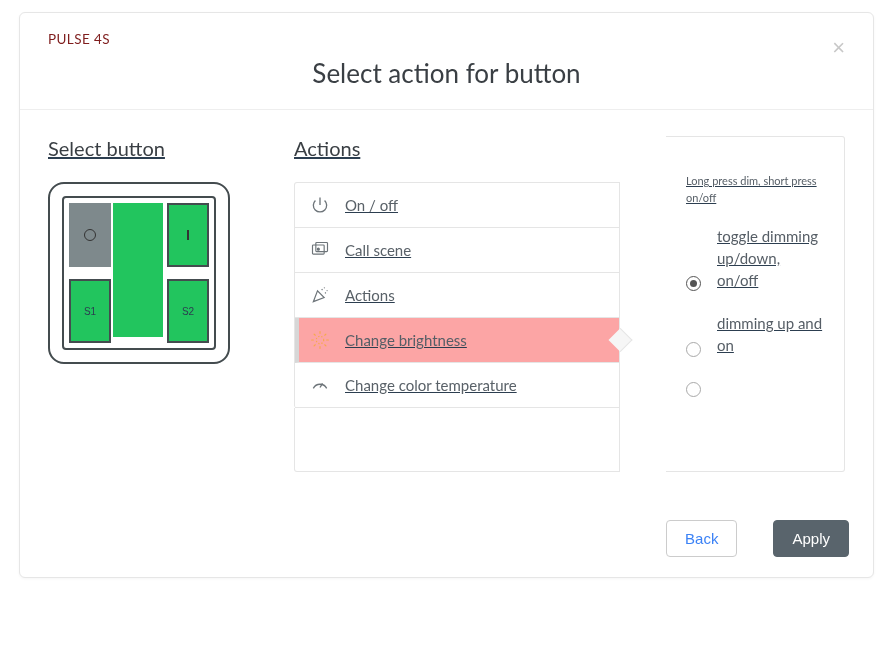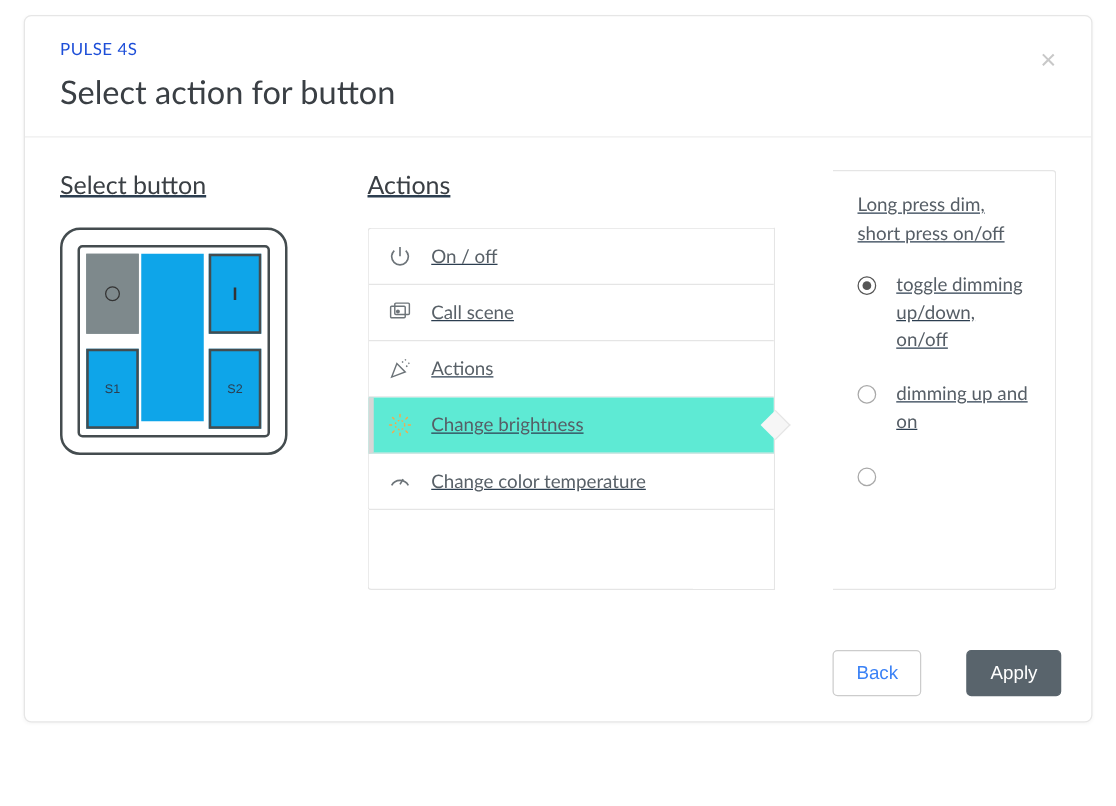--- a/index.html
+++ b/index.html
@@ -20,27 +20,28 @@
     overflow: hidden;
   }
   .modal-header {
     padding: 18px 28px 20px 28px;
     border-bottom: 1px solid #eee;
     position: relative;
   }
   .modal-eyebrow {
     font-size: 13.5px;
     letter-spacing: 0.4px;
-    color: #1d4ed8;
+    color: #7f1d1d;
     margin-bottom: 10px;
   }
   .modal-title {
     font-size: 26px;
     font-weight: 400;
     color: #3a3f44;
+    text-align: center;
   }
   .modal-close {
     position: absolute;
     top: 20px;
     right: 24px;
     color: #c8c8c8;
     font-size: 22px;
     line-height: 1;
     cursor: pointer;
     background:none;
@@ -82,21 +83,21 @@
     top:10px; left:50%;
     transform:translateX(-50%);
     width:3px;height:3px;background:#d9534f;border-radius:50%;
   }
   .pad {
     position:absolute;
     border:2px solid #444c4f;
     font-size:10px;
     font-family: Arial, sans-serif;
     display:flex;align-items:center;justify-content:center;
-    background:#0ea5e9;
+    background:#22c55e;
   }
   .pad.tl { left:5px;  top:5px;   width:42px; height:64px; background:#7e898c; border-color:#7e898c; color:#333;}
   .pad.tr { right:5px; top:5px;   width:42px; height:64px; }
   .pad.bl { left:5px;  bottom:5px;width:42px; height:64px; }
   .pad.br { right:5px; bottom:5px;width:42px; height:64px; }
   .pad.mid{ left:49px; top:5px;   width:50px; height:134px; border:none;}
   .pad.tl::before{
     content:""; width:10px;height:10px;border:1.6px solid #333;border-radius:50%;
   }
   .pad.tr span{ width:2px;height:10px;background:#333;display:block;}
@@ -113,21 +114,21 @@
     align-items:center;
     gap:14px;
     padding:12px 14px;
     border-bottom:1px solid #e5e5e5;
     cursor:pointer;
     position:relative;
     color:#596168;
     font-size:15px;
   }
   .action-item.selected{
-    background:#5eead4;
+    background:#fca5a5;
     border-left:4px solid #d7d7d7;
     padding-left:10px;
     color:#565e66;
   }
   .action-item.selected .ico { color:#f6a94a;}
   .action-item.selected::after{
     content:"";
     position:absolute;
     right:-10px;top:50%;
     transform:translateY(-50%) rotate(45deg);
@@ -148,23 +149,23 @@
   
   .right-col{
     flex:1;
     border:1px solid #e5e5e5;
     border-left:none;
     border-radius:0 3px 3px 0;
     padding:16px 20px;
     min-height:286px;
     color:#565e66;
   }
-  .right-desc{ font-size:15px; line-height:1.5; margin-bottom:20px;}
+  .right-desc{ font-size:11px; line-height:1.5; margin-bottom:20px;margin-top:20px;}
   .radio-row{
-    display:flex; align-items:flex-start;
+    display:flex; align-items:flex-end;
     gap:16px; margin-bottom:22px;
     cursor:pointer;
   }
   .radio{
     width:15px;height:15px;border:1.5px solid #a9a9a9;border-radius:50%;
     margin-top:3px;flex-shrink:0;position:relative;
   }
   .radio.checked{border-color:#555;}
   .radio.checked::after{
     content:"";position:absolute;inset:3px;border-radius:50%;background:#555;

